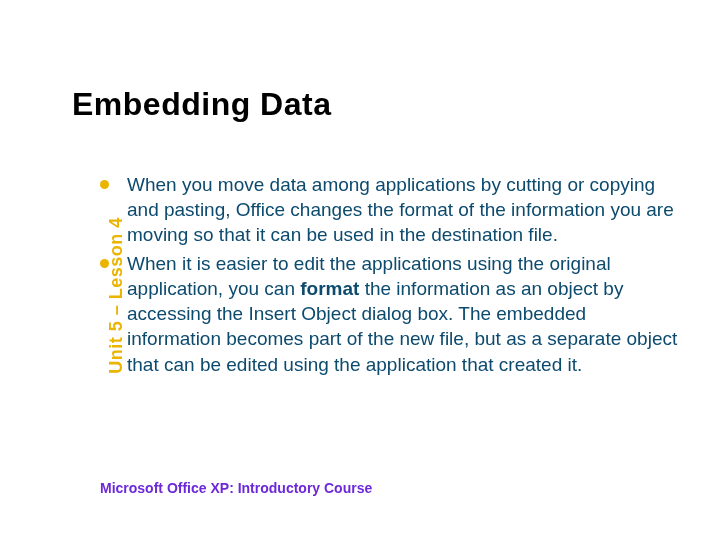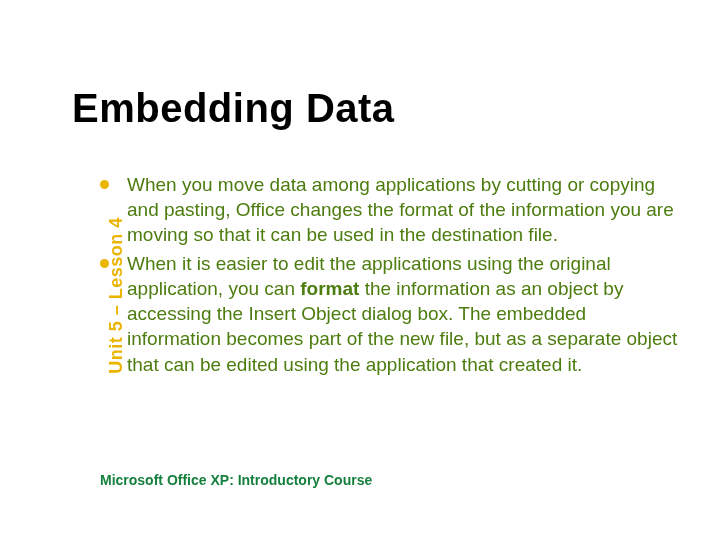--- a/index.html
+++ b/index.html
@@ -13,21 +13,21 @@
   }
   .slide {
     width: 100%;
     height: 100%;
     position: relative;
   }
   .title {
     position: absolute;
     top: 86px;
     left: 72px;
-    font-size: 40px;
+    font-size: 32px;
     font-weight: bold;
     color: #000;
     letter-spacing: 0.5px;
   }
   .sidebar {
     position: absolute;
     top: 185px;
     left: 38px;
     height: 220px;
     display: flex;
@@ -58,33 +58,33 @@
     height: 9px;
     background: #EBB400;
     border-radius: 50%;
     margin-top: 8px;
     margin-right: 18px;
     flex-shrink: 0;
   }
   .bullet-text {
     font-size: 19px;
     line-height: 1.32;
-    color: #4d7c0f;
+    color: #0c4a6e;
   }
   .bullet-text b { font-weight: bold; }
   .footer {
     position: absolute;
-    bottom: 52px;
+    bottom: 44px;
     left: 100px;
     width: 580px;
     display: flex;
     justify-content: space-between;
     font-size: 14px;
     font-weight: bold;
-    color: #15803d;
+    color: #6d28d9;
   }
 </style>
 </head>
 <body>
 
 <div class="slide">
 
   <div class="title">Embedding Data</div>
 
   <div class="sidebar">

